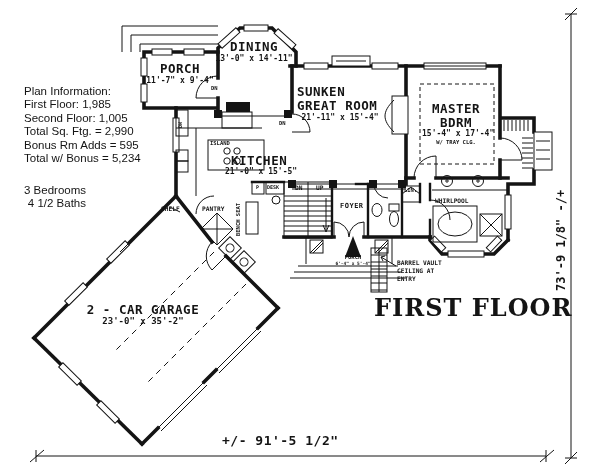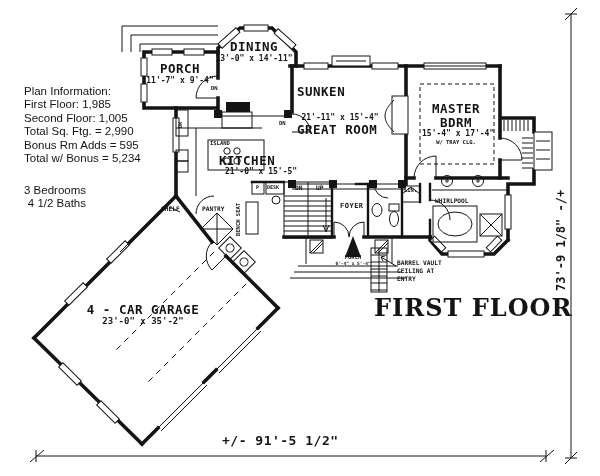--- a/index.html
+++ b/index.html
@@ -256,32 +256,32 @@
     <div>4 1/2 Baths</div>
   </div>
 
   <div class="lbl s13 ctr" style="left:150px;top:62px;width:60px;">PORCH</div>
   <div class="lbl s8 ctr" style="left:144px;top:77px;width:72px;">11'-7" x 9'-4"</div>
 
   <div class="lbl s13 ctr" style="left:222px;top:40px;width:64px;">DINING</div>
   <div class="lbl s8 ctr" style="left:214px;top:55px;width:80px;">13'-0" x 14'-11"</div>
 
   <div class="lbl s13" style="left:297px;top:85px;">SUNKEN</div>
-  <div class="lbl s13" style="left:297px;top:99px;margin-top:24px;">GREAT ROOM</div>
+  <div class="lbl s13" style="left:297px;top:99px;">GREAT ROOM</div>
   <div class="lbl s8 ctr" style="left:300px;top:114px;width:80px;">21'-11" x 15'-4"</div>
 
   <div class="lbl s13 ctr" style="left:424px;top:102px;width:64px;">MASTER</div>
   <div class="lbl s13 ctr" style="left:424px;top:116px;width:64px;">BDRM</div>
   <div class="lbl s8 ctr" style="left:422px;top:130px;width:68px;">15'-4" x 17'-4"</div>
   <div class="lbl s55 ctr" style="left:426px;top:140px;width:60px;">W/ TRAY CLG.</div>
 
-  <div class="lbl s13" style="left:219px;top:154px;">KITCHEN</div>
+  <div class="lbl s13" style="left:231px;top:154px;">KITCHEN</div>
   <div class="lbl s8 ctr" style="left:222px;top:168px;width:78px;">21'-0" x 15'-5"</div>
 
-  <div class="lbl s13 ctr" style="left:84px;top:303px;width:118px;">4 - CAR GARAGE</div>
+  <div class="lbl s13 ctr" style="left:84px;top:303px;width:118px;">2 - CAR GARAGE</div>
   <div class="lbl s9 ctr" style="left:94px;top:317px;width:98px;">23'-0" x 35'-2"</div>
 
   <div class="lbl s7" style="left:340px;top:203px;">FOYER</div>
 
   <div class="lbl s55 ctr" style="left:338px;top:255px;width:30px;">PORCH</div>
   <div class="lbl s45 ctr" style="left:334px;top:262px;width:38px;">6'-4" x 5'-4"</div>
 
   <div class="lbl s55" style="left:210px;top:141px;">ISLAND</div>
   <div class="lbl s6" style="left:202px;top:206px;">PANTRY</div>
   <div class="lbl s6" style="left:161px;top:206px;">SHELF</div>

